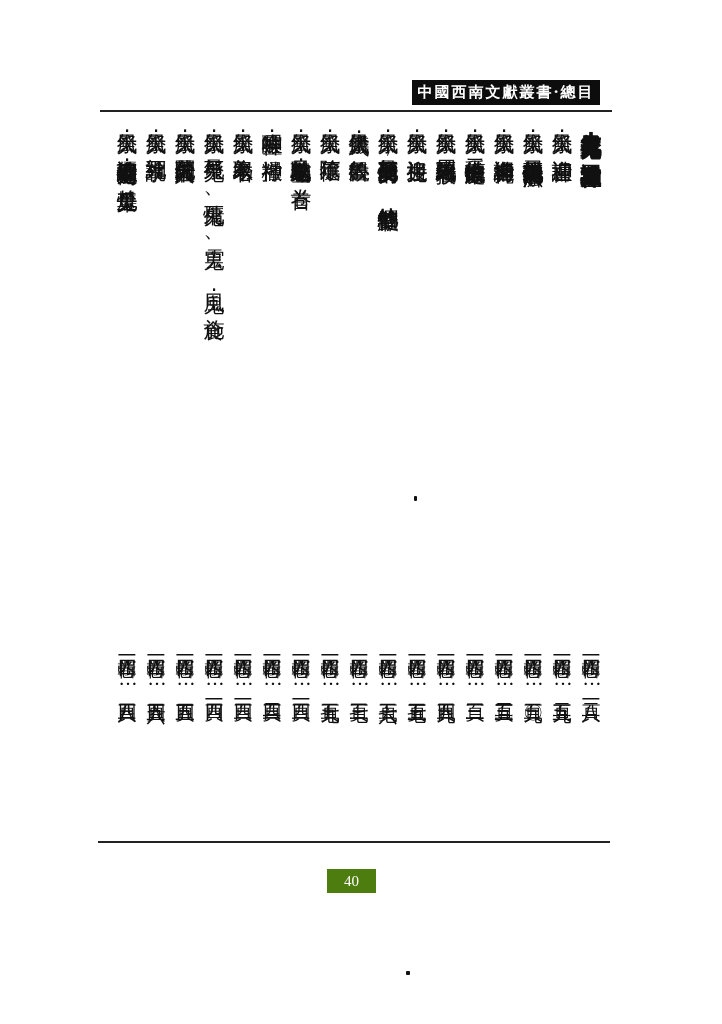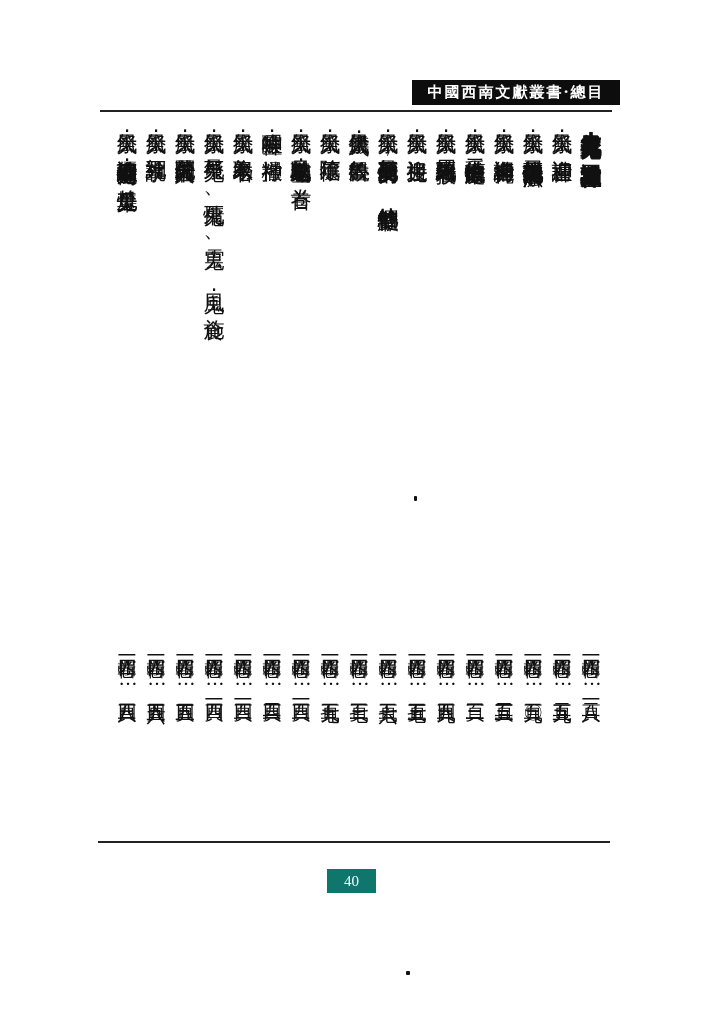--- a/index.html
+++ b/index.html
@@ -1,21 +1,21 @@
 <!DOCTYPE html>
 <html><head>
 <meta charset="utf-8">
 <style>
   html, body { margin: 0; padding: 0; }
   body {
     width: 722px; height: 1024px; background: #ffffff; position: relative; overflow: hidden;
     font-family: "DejaVu Serif", "Liberation Serif", serif; color: #111;
   }
   .header-bar {
-    position: absolute; left: 412px; top: 80px; width: 208px; height: 25px;
+    position: absolute; left: 412px; top: 80px; width: 188px; height: 25px;
     background: #0d0d0d; color: #fff; font-size: 15px; font-weight: bold;
     display: flex; align-items: center; justify-content: center; letter-spacing: 2px;
   }
   .rule-top { position: absolute; left: 100px; top: 110px; width: 512px; height: 2px; background: #222; }
   .rule-bottom { position: absolute; left: 98px; top: 841px; width: 512px; height: 2px; background: #222; }
   .titles { position: absolute; top: 117px; left: 0; width: 722px; height: 520px; }
   .col {
     position: absolute; top: 0; width: 26px;
     writing-mode: vertical-rl; text-orientation: upright;
     font-family: "DejaVu Sans", "Liberation Sans", sans-serif;
@@ -24,21 +24,21 @@
   .col.normal { font-weight: normal; }
   .refs { position: absolute; top: 645px; left: 0; width: 722px; height: 195px; }
   .ref {
     position: absolute; top: 0; width: 26px;
     writing-mode: vertical-rl; text-orientation: upright;
     font-family: "DejaVu Serif", "Liberation Serif", serif;
     font-size: 19px; line-height: 24px; letter-spacing: 0px; color: #111;
   }
   .page-num {
     position: absolute; left: 327px; top: 869px; width: 49px; height: 24px;
-    background: #0f766e; color: #fff; font-size: 15px;
+    background: #4d7c0f; color: #fff; font-size: 15px;
     display: flex; align-items: center; justify-content: center;
     font-family: "Liberation Serif", serif;
   }
   .speck { position: absolute; width: 4px; height: 4px; background: #111; border-radius: 1px; }
 </style>
 </head>
 <body>
 
 <div class="header-bar">
   <span>中國西南文獻叢書·總目</span>

